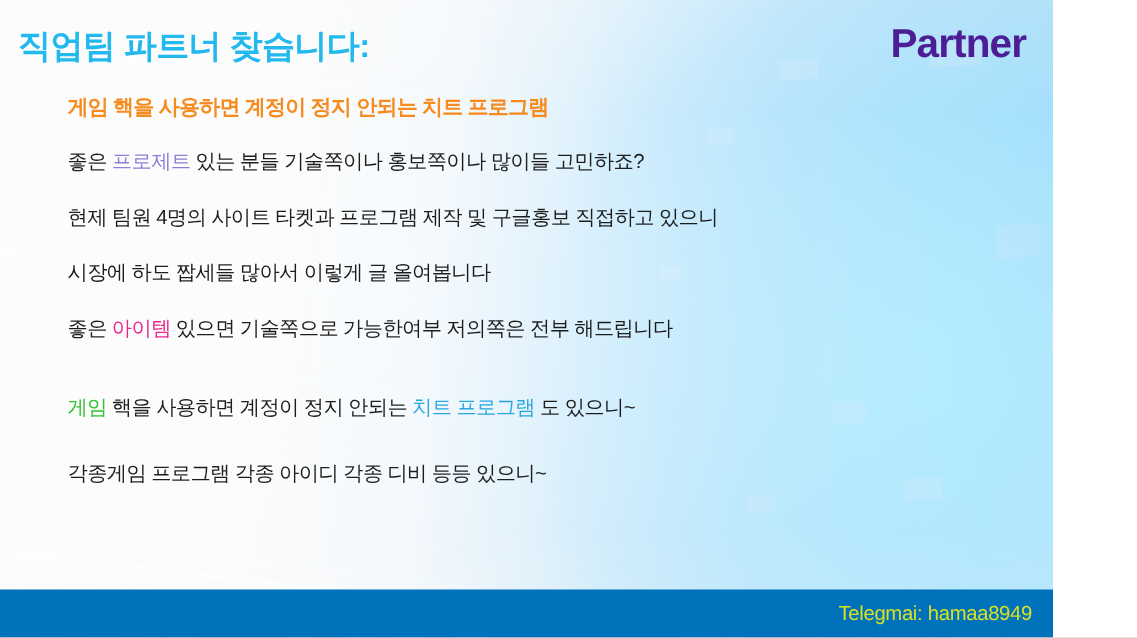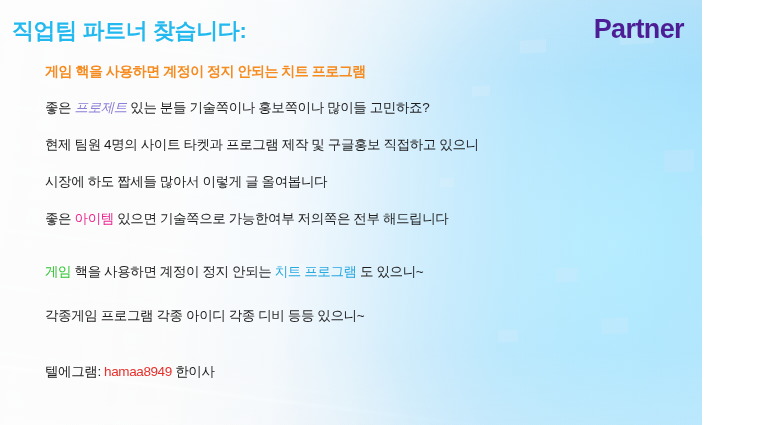--- a/index.html
+++ b/index.html
@@ -152,21 +152,21 @@
     white-space:nowrap;
   }
   .l1 { top:99px;  }
   .l2 { top:136px; }
   .l3 { top:173px; }
   .l4 { top:210px; }
   .l5 { top:263px; }
   .l6 { top:307px; }
   .l7 { top:363px; }
 
-  .c-purple { color:#8a7fd6;font-style:italic; }
+  .c-purple { color:#8a7fd6; }
   .c-pink   { color:#ec2590; }
   .c-green  { color:#2fc42f; }
   .c-cyan   { color:#29a8e0; }
   .c-red    { color:#e8302b; }
 
   .footer-bar {
     position:absolute; left:0; right:0; bottom:0; height:32px;
     background:#0072bc;
   }
   .footer-text {
@@ -220,20 +220,20 @@
     <div class="body-line l4">
       <span>좋은 </span><span class="c-pink">아이템</span><span> 있으면 기술쪽으로 가능한여부 저의쪽은 전부 해드립니다</span>
     </div>
 
     <div class="body-line l5">
       <span class="c-green">게임</span><span> 핵을 사용하면 계정이 정지 안되는 </span><span class="c-cyan">치트 프로그램</span><span>  도 있으니~</span>
     </div>
 
     <div class="body-line l6">각종게임 프로그램  각종 아이디  각종 디비 등등 있으니~</div>
 
-    <div class="body-line l7">
-      <span>텔에그램: </span><span class="c-red">hamaa8949</span><span>  한이사</span>
-    </div>
 
   </div>
 
+  <div class="footer-bar">
+    <div class="footer-text">Telegmai: hamaa8949</div>
+  </div>
 
 </div>
 
 </body></html>

